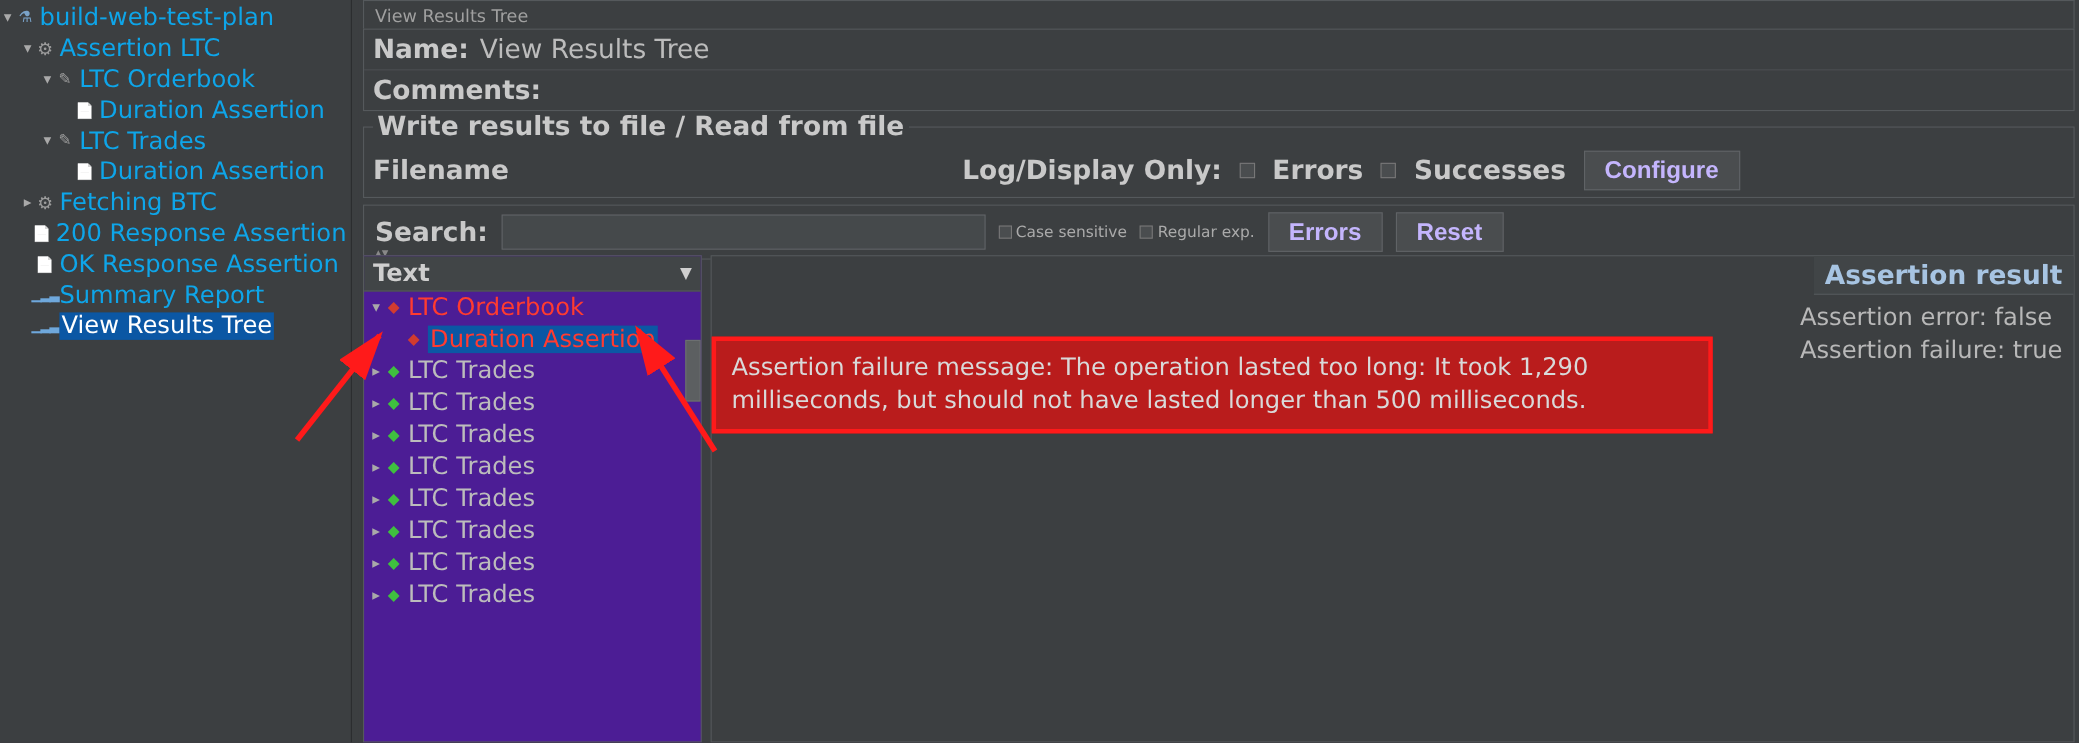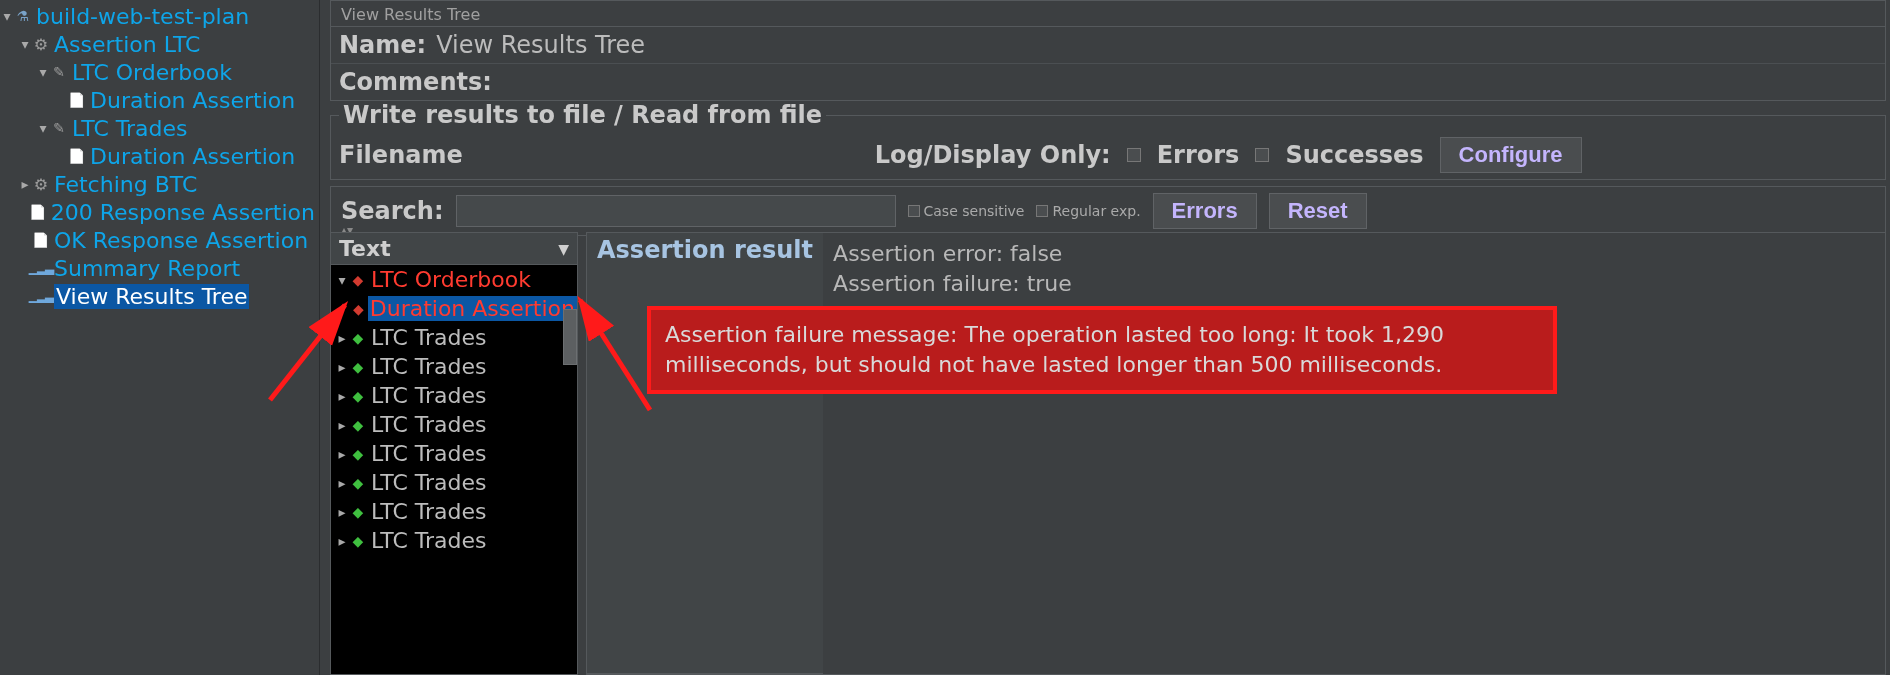--- a/index.html
+++ b/index.html
@@ -105,21 +105,21 @@
   }
   .mini-cb-label{ font-size:14px; color:#aaa; display:flex; align-items:center; gap:4px;}
   .mini-cb{ width:12px;height:12px;border:1px solid #777;background:#4a4d4f;display:inline-block;}
   .tri-up { position:absolute; left:10px; bottom:-2px; font-size:12px; color:#888;}
   
   .split {
     position:absolute; left:4px; right:4px; top:232px; bottom:0;
     display:flex; gap:8px;
   }
   .results-tree{
-    width:248px; border:1px solid #55595c; background:#000000;
+    width:308px; border:1px solid #55595c; background:#4c1d95;
     display:flex; flex-direction:column;
   }
   .col-header{
     display:flex; align-items:center; justify-content:space-between;
     background:#414547; border-bottom:1px solid #55595c;
     padding:3px 8px;
     font-size:22px; font-weight:bold; color:#cfcfcf;
   }
   .col-header .sort-tri{ font-size:14px; color:#cfcfcf;}
   .rt-body{ flex:1; overflow:hidden; position:relative;}
@@ -141,22 +141,23 @@
   .shield.green::before{content:"◆"; color:#3fbf3f;}
   .shield.red::before  {content:"◆"; color:#d23b30;}
   
   .rt-scroll{
     position:absolute; right:0; top:44px; width:14px; height:56px;
     background:#5c5f61; border:1px solid #6c6f71; border-radius:0;
   }
   
   .detail{
     flex:1; border:1px solid #55595c; background:#3c3f41;
-    display:flex; flex-direction:row;
+    display:flex; flex-direction:column;
     position:relative;
+    align-items:flex-end;
   }
   .detail-header{
     background:#414547; border-bottom:1px solid #55595c;
     padding:3px 10px; font-size:24px; font-weight:bold; color:#a7c4e2;
   }
   .detail-body{
     padding:6px 10px; font-size:22px; color:#b8b8b8;
     line-height:30px;
   }
   

